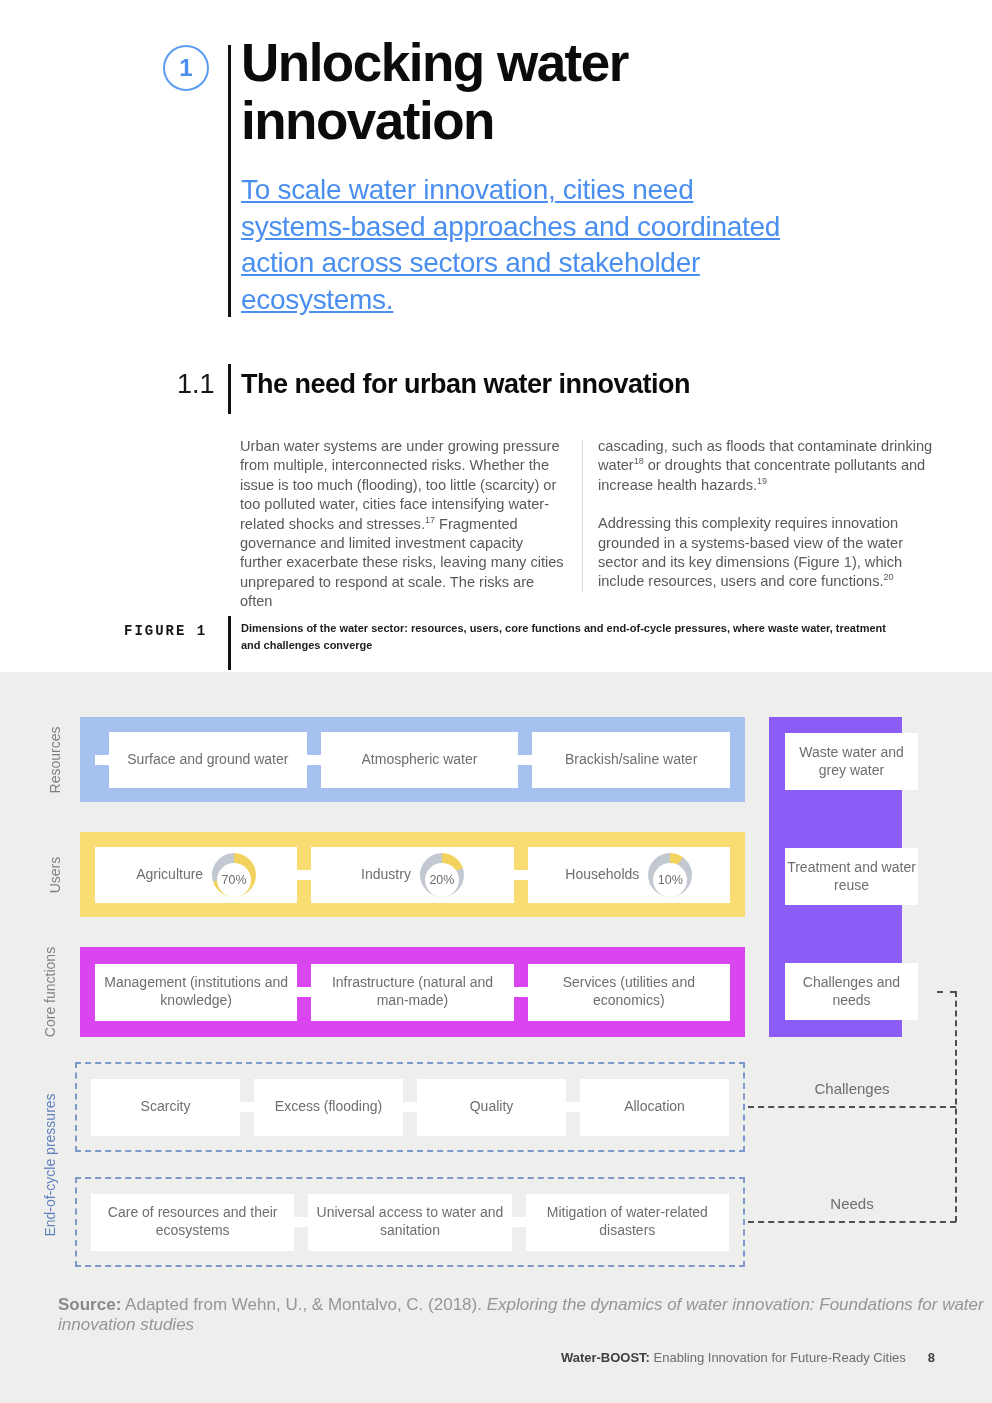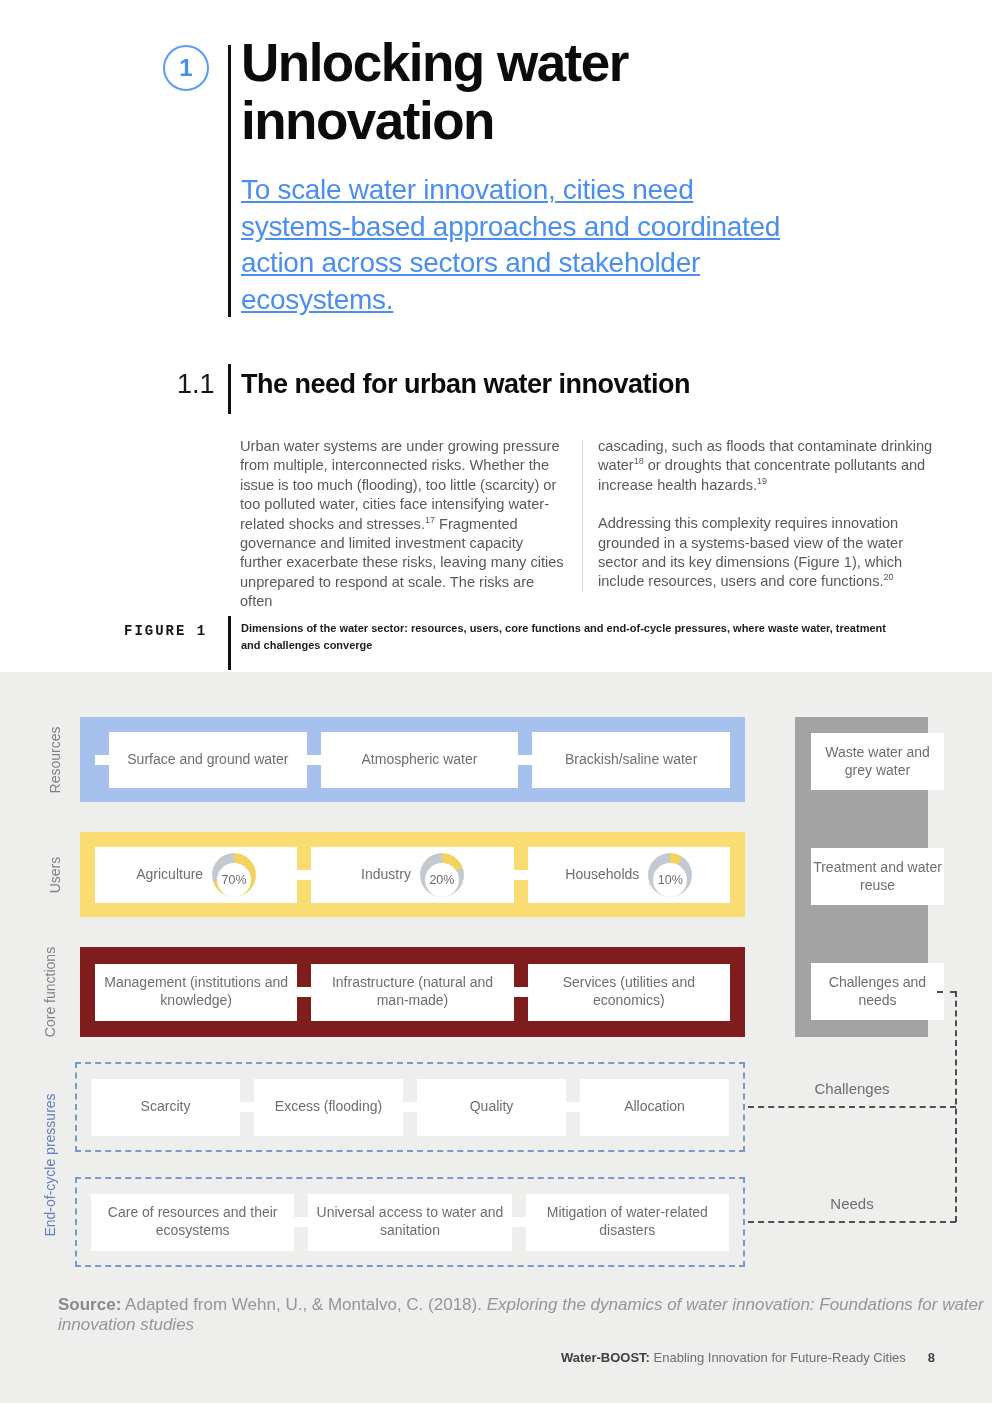--- a/index.html
+++ b/index.html
@@ -37,38 +37,38 @@
   sup { font-size:9px; vertical-align:super; line-height:0; }
   
   .figure-label { position:absolute; left:124px; top:623px; font-size:14px; font-weight:bold; letter-spacing:2px; color:#161616;font-family:Liberation Mono, monospace; }
   .figure-bar { position:absolute; left:228px; top:616px; width:3px; height:54px; background:#111; }
   .figure-caption { position:absolute; left:241px; top:620px; width:660px; font-size:11px; font-weight:bold; color:#1d1d1d; line-height:1.5; }
   
   .figure-section { position:absolute; left:0; top:672px; width:992px; height:731px; background:#eeeeec; }
   .band { position:absolute; display:flex; align-items:center; padding:0 15px; }
   .band-resources { left:80px; top:45px;  width:665px; height:85px; background:#a6c1ee; }
   .band-users     { left:80px; top:160px; width:665px; height:85px; background:#f9dc72; }
-  .band-core      { left:80px; top:275px; width:665px; height:90px; background:#7f1d1d; }
+  .band-core      { left:80px; top:275px; width:665px; height:90px; background:#d946ef; }
   .dashed-row     { position:absolute; display:flex; align-items:center; padding:0 14px;
                     border:2px dashed #7d99cc; }
   .dashed-row1    { left:75px; top:390px; width:670px; height:90px; }
   .dashed-row2    { left:75px; top:505px; width:670px; height:90px; }
   .box {
     flex:1; height:56px; background:#ffffff; display:flex; align-items:center; justify-content:center;
     text-align:center; color:#6d6e71; font-size:14px; line-height:1.28; padding:0 6px;
   }
   .band-core .box, .dashed-row .box { height:57px; }
   .conn { flex:0 0 14px; height:10px; background:#ffffff; align-self:center; }
   
   .user-box { gap:9px; }
   .donut { width:44px; height:44px; border-radius:50%; display:flex; align-items:flex-end; justify-content:center; flex:0 0 44px; }
   .donut-hole { width:34px; height:34px; border-radius:50%; background:#ffffff; display:flex; align-items:center; justify-content:center;
                 font-size:12.5px; color:#6d6e71; }
   
-  .pink-band { position:absolute; left:795px; top:45px; width:133px; height:320px; background:#a3a3a3; }
+  .pink-band { position:absolute; left:769px; top:45px; width:133px; height:320px; background:#8b5cf6; }
   .pink-box {
     position:absolute; left:16px; width:133px; height:57px; background:#ffffff;
     display:flex; align-items:center; justify-content:center; text-align:center;
     color:#6d6e71; font-size:14px; line-height:1.28;
   }
   .pink-box.b1 { top:16px; } .pink-box.b2 { top:131px; } .pink-box.b3 { top:246px; }
   
   .vlabel { position:absolute; width:34px; display:flex; align-items:center; justify-content:center; }
   .vlabel > span { transform:rotate(-90deg); white-space:nowrap; font-size:14px; color:#808184; }
   .vlabel.resources { left:38px; top:45px;  height:85px; }

